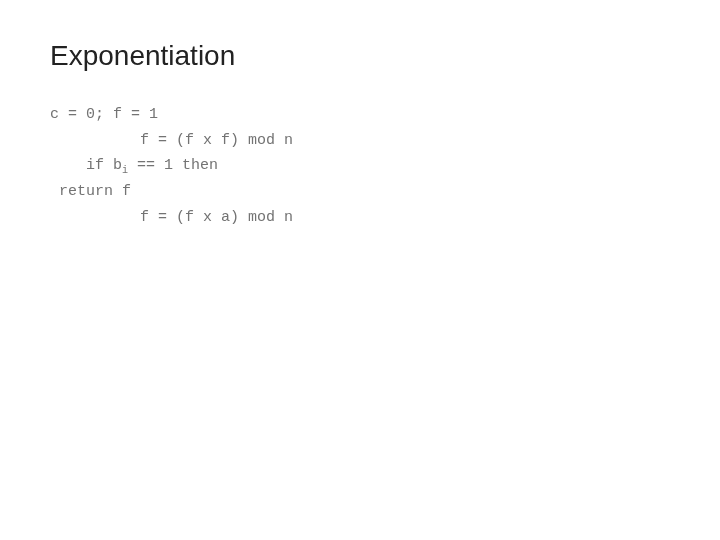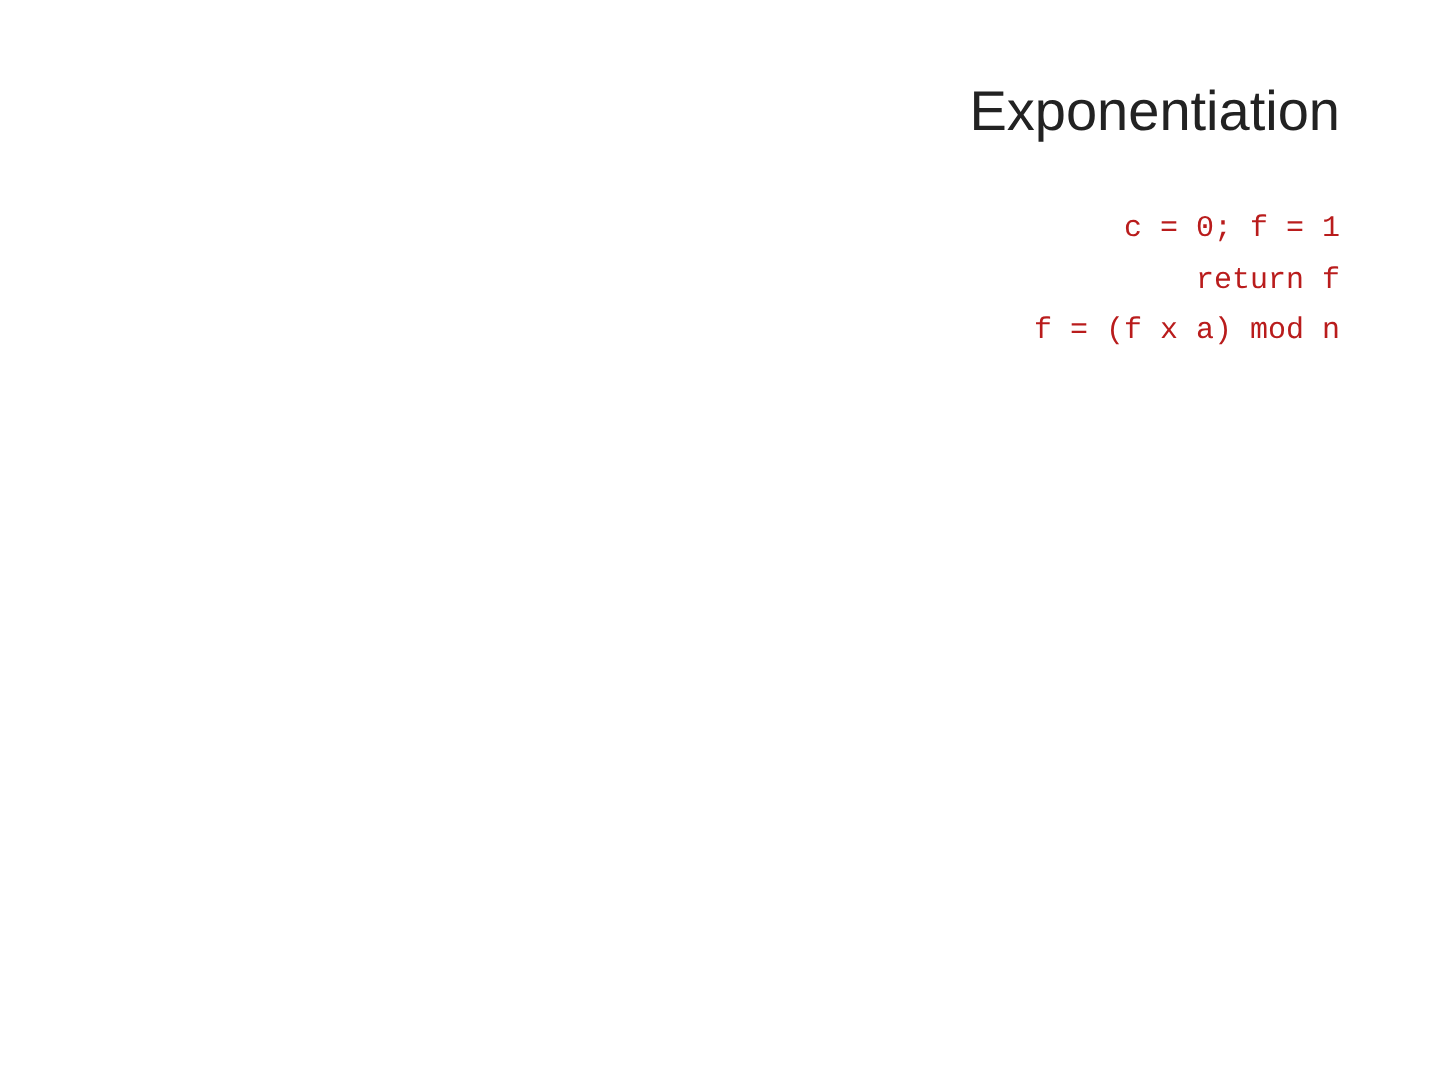--- a/index.html
+++ b/index.html
@@ -13,36 +13,35 @@
       height: 540px;
       background: #ffffff;
       font-family: Arial, Helvetica, sans-serif;
       overflow: hidden;
     }
 
     .page {
       width: 720px;
       height: 480px;
       padding: 40px 50px;
-      text-align: right;
     }
 
     .title {
       font-size: 28px;
       font-weight: normal;
       color: #222222;
       margin-bottom: 30px;
       font-family: Arial, Helvetica, sans-serif;
     }
 
     .code-block {
       font-family: 'Courier New', Courier, monospace;
       font-size: 15px;
       line-height: 1.7;
-      color: #b91c1c;
+      color: #737373;
       margin-top: 10px;
     }
 
     .code-line {
       display: block;
       white-space: pre;
     }
 
     sub {
       font-size: 10px;
@@ -50,16 +49,18 @@
     }
   </style>
 </head>
 <body>
 
 <div class="page">
   <h1 class="title">Exponentiation</h1>
 
   <div class="code-block">
     <span class="code-line">c = 0; f = 1</span>
+    <span class="code-line">          f = (f x f) mod n</span>
+    <span class="code-line">    if b<sub>i</sub> == 1 then</span>
     <span class="code-line"> return f</span>
     <span class="code-line">          f = (f x a) mod n</span>
   </div>
 </div>
 
 </body></html>

